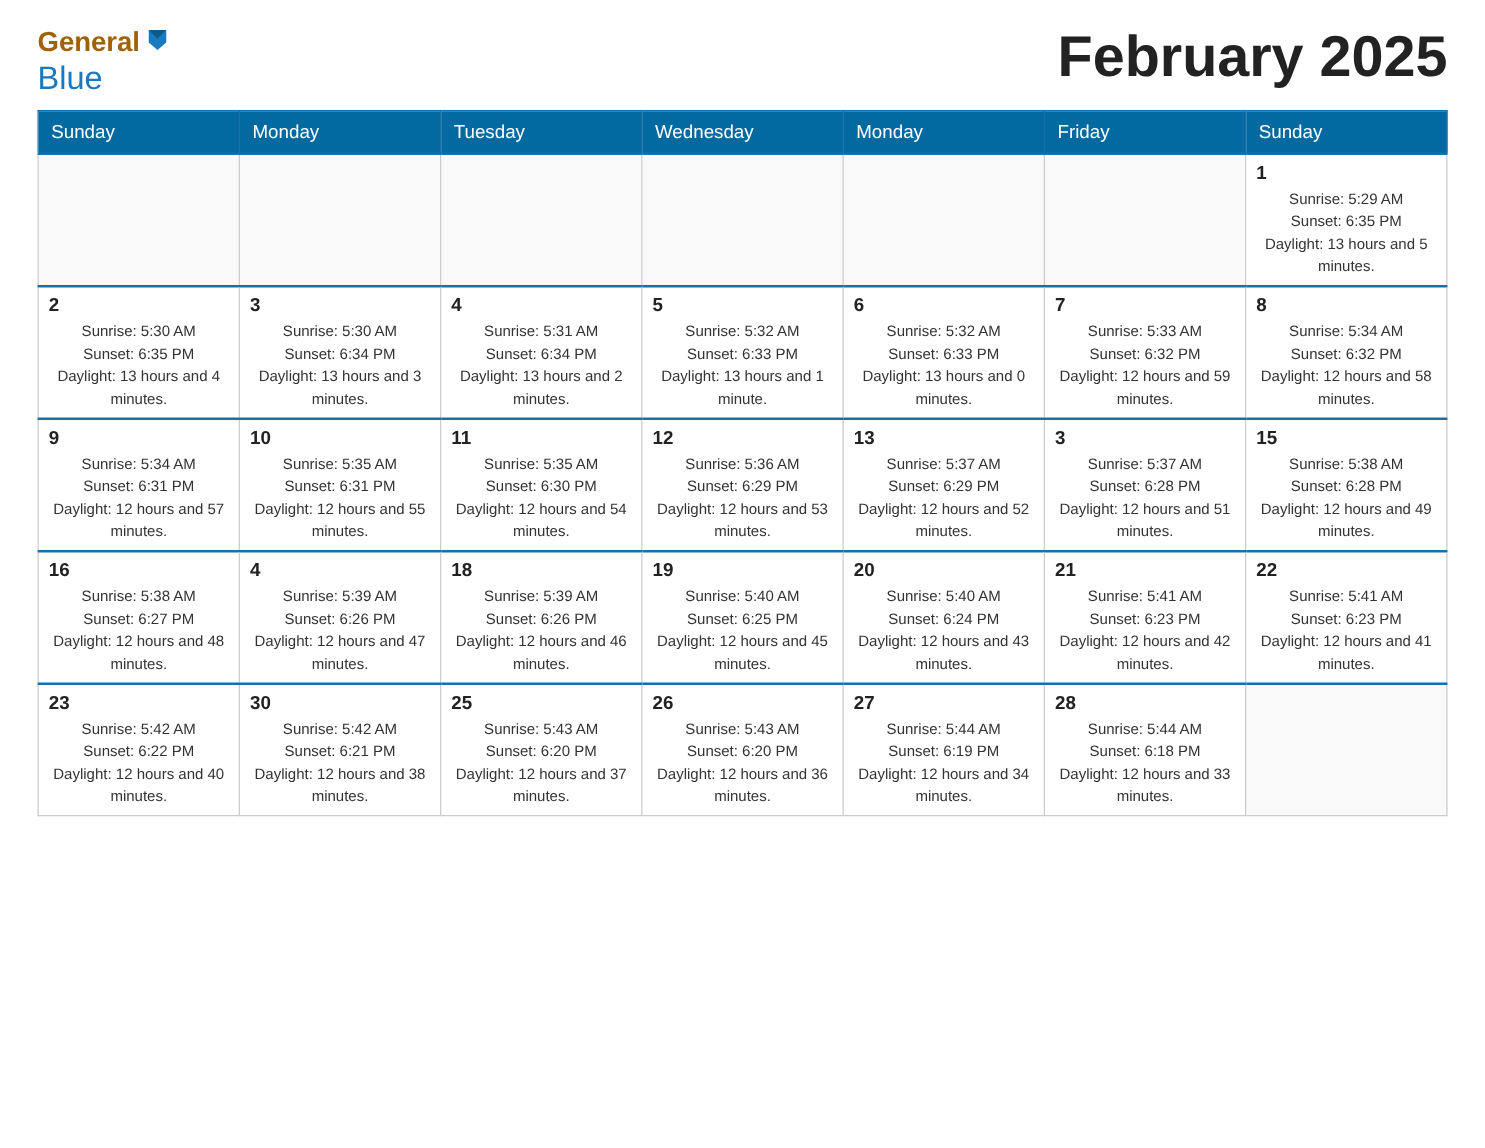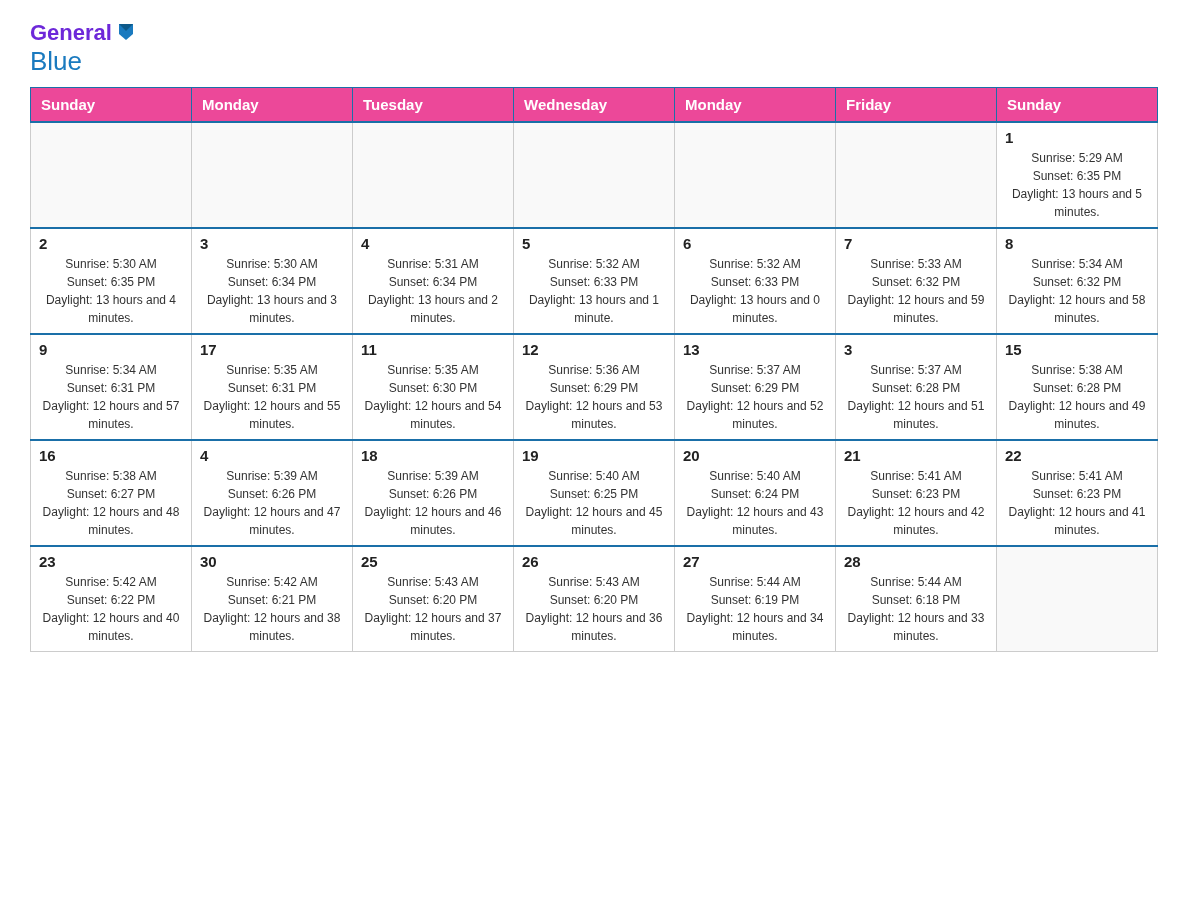--- a/index.html
+++ b/index.html
@@ -12,21 +12,21 @@
     }
     .header {
       display: flex;
       justify-content: space-between;
       align-items: flex-start;
       margin-bottom: 10px;
     }
     .logo-text-general {
       font-size: 22px;
       font-weight: bold;
-      color: #6d28d9;
+      color: #a16207;
     }
     .logo-text-blue {
       font-size: 26px;
       font-weight: normal;
       color: #1a7abf;
     }
     .title-block {
       text-align: right;
     }
     .month-title {
@@ -39,24 +39,24 @@
       font-size: 18px;
       color: #444;
       margin-top: 4px;
     }
     .calendar {
       width: 100%;
       border-collapse: collapse;
       margin-top: 8px;
     }
     .calendar th {
-      background-color: #ec4899;
+      background-color: #0369a1;
       color: #fff;
       font-size: 15px;
-      font-weight: bold;
+      font-weight: normal;
       padding: 8px 10px;
       text-align: left;
       border: 1px solid #1a6fa8;
     }
     .calendar td {
       vertical-align: top;
       border: 1px solid #ccc;
       padding: 6px 8px;
       width: calc(100% / 7);
       min-height: 100px;
@@ -108,20 +108,21 @@
           <polygon points="4,4 18,4 18,14 11,20 4,14" fill="#1a7abf"></polygon>
           <polygon points="4,4 18,4 11,11" fill="#0d5a8a"></polygon>
         </svg>
       </span>
     </div>
     <div>
       <span class="logo-text-blue">Blue</span>
     </div>
   </div>
   <div class="title-block">
+    <div class="month-title">February 2025</div>
   </div>
 </div>
 
 <table class="calendar">
   <thead>
     <tr>
     <th>Sunday</th>
         <th>Monday</th>
         <th>Tuesday</th>
         <th>Wednesday</th>
@@ -172,21 +173,21 @@
           <span class="day-number">8</span>
           <div class="day-info">Sunrise: 5:34 AM<br>Sunset: 6:32 PM<br>Daylight: 12 hours and 58 minutes.</div>
         </td>
       </tr>
       <tr class="week-row">
         <td>
           <span class="day-number">9</span>
           <div class="day-info">Sunrise: 5:34 AM<br>Sunset: 6:31 PM<br>Daylight: 12 hours and 57 minutes.</div>
         </td>
         <td>
-          <span class="day-number">17</span>
+          <span class="day-number">10</span>
           <div class="day-info">Sunrise: 5:35 AM<br>Sunset: 6:31 PM<br>Daylight: 12 hours and 55 minutes.</div>
         </td>
         <td>
           <span class="day-number">11</span>
           <div class="day-info">Sunrise: 5:35 AM<br>Sunset: 6:30 PM<br>Daylight: 12 hours and 54 minutes.</div>
         </td>
         <td>
           <span class="day-number">12</span>
           <div class="day-info">Sunrise: 5:36 AM<br>Sunset: 6:29 PM<br>Daylight: 12 hours and 53 minutes.</div>
         </td>

